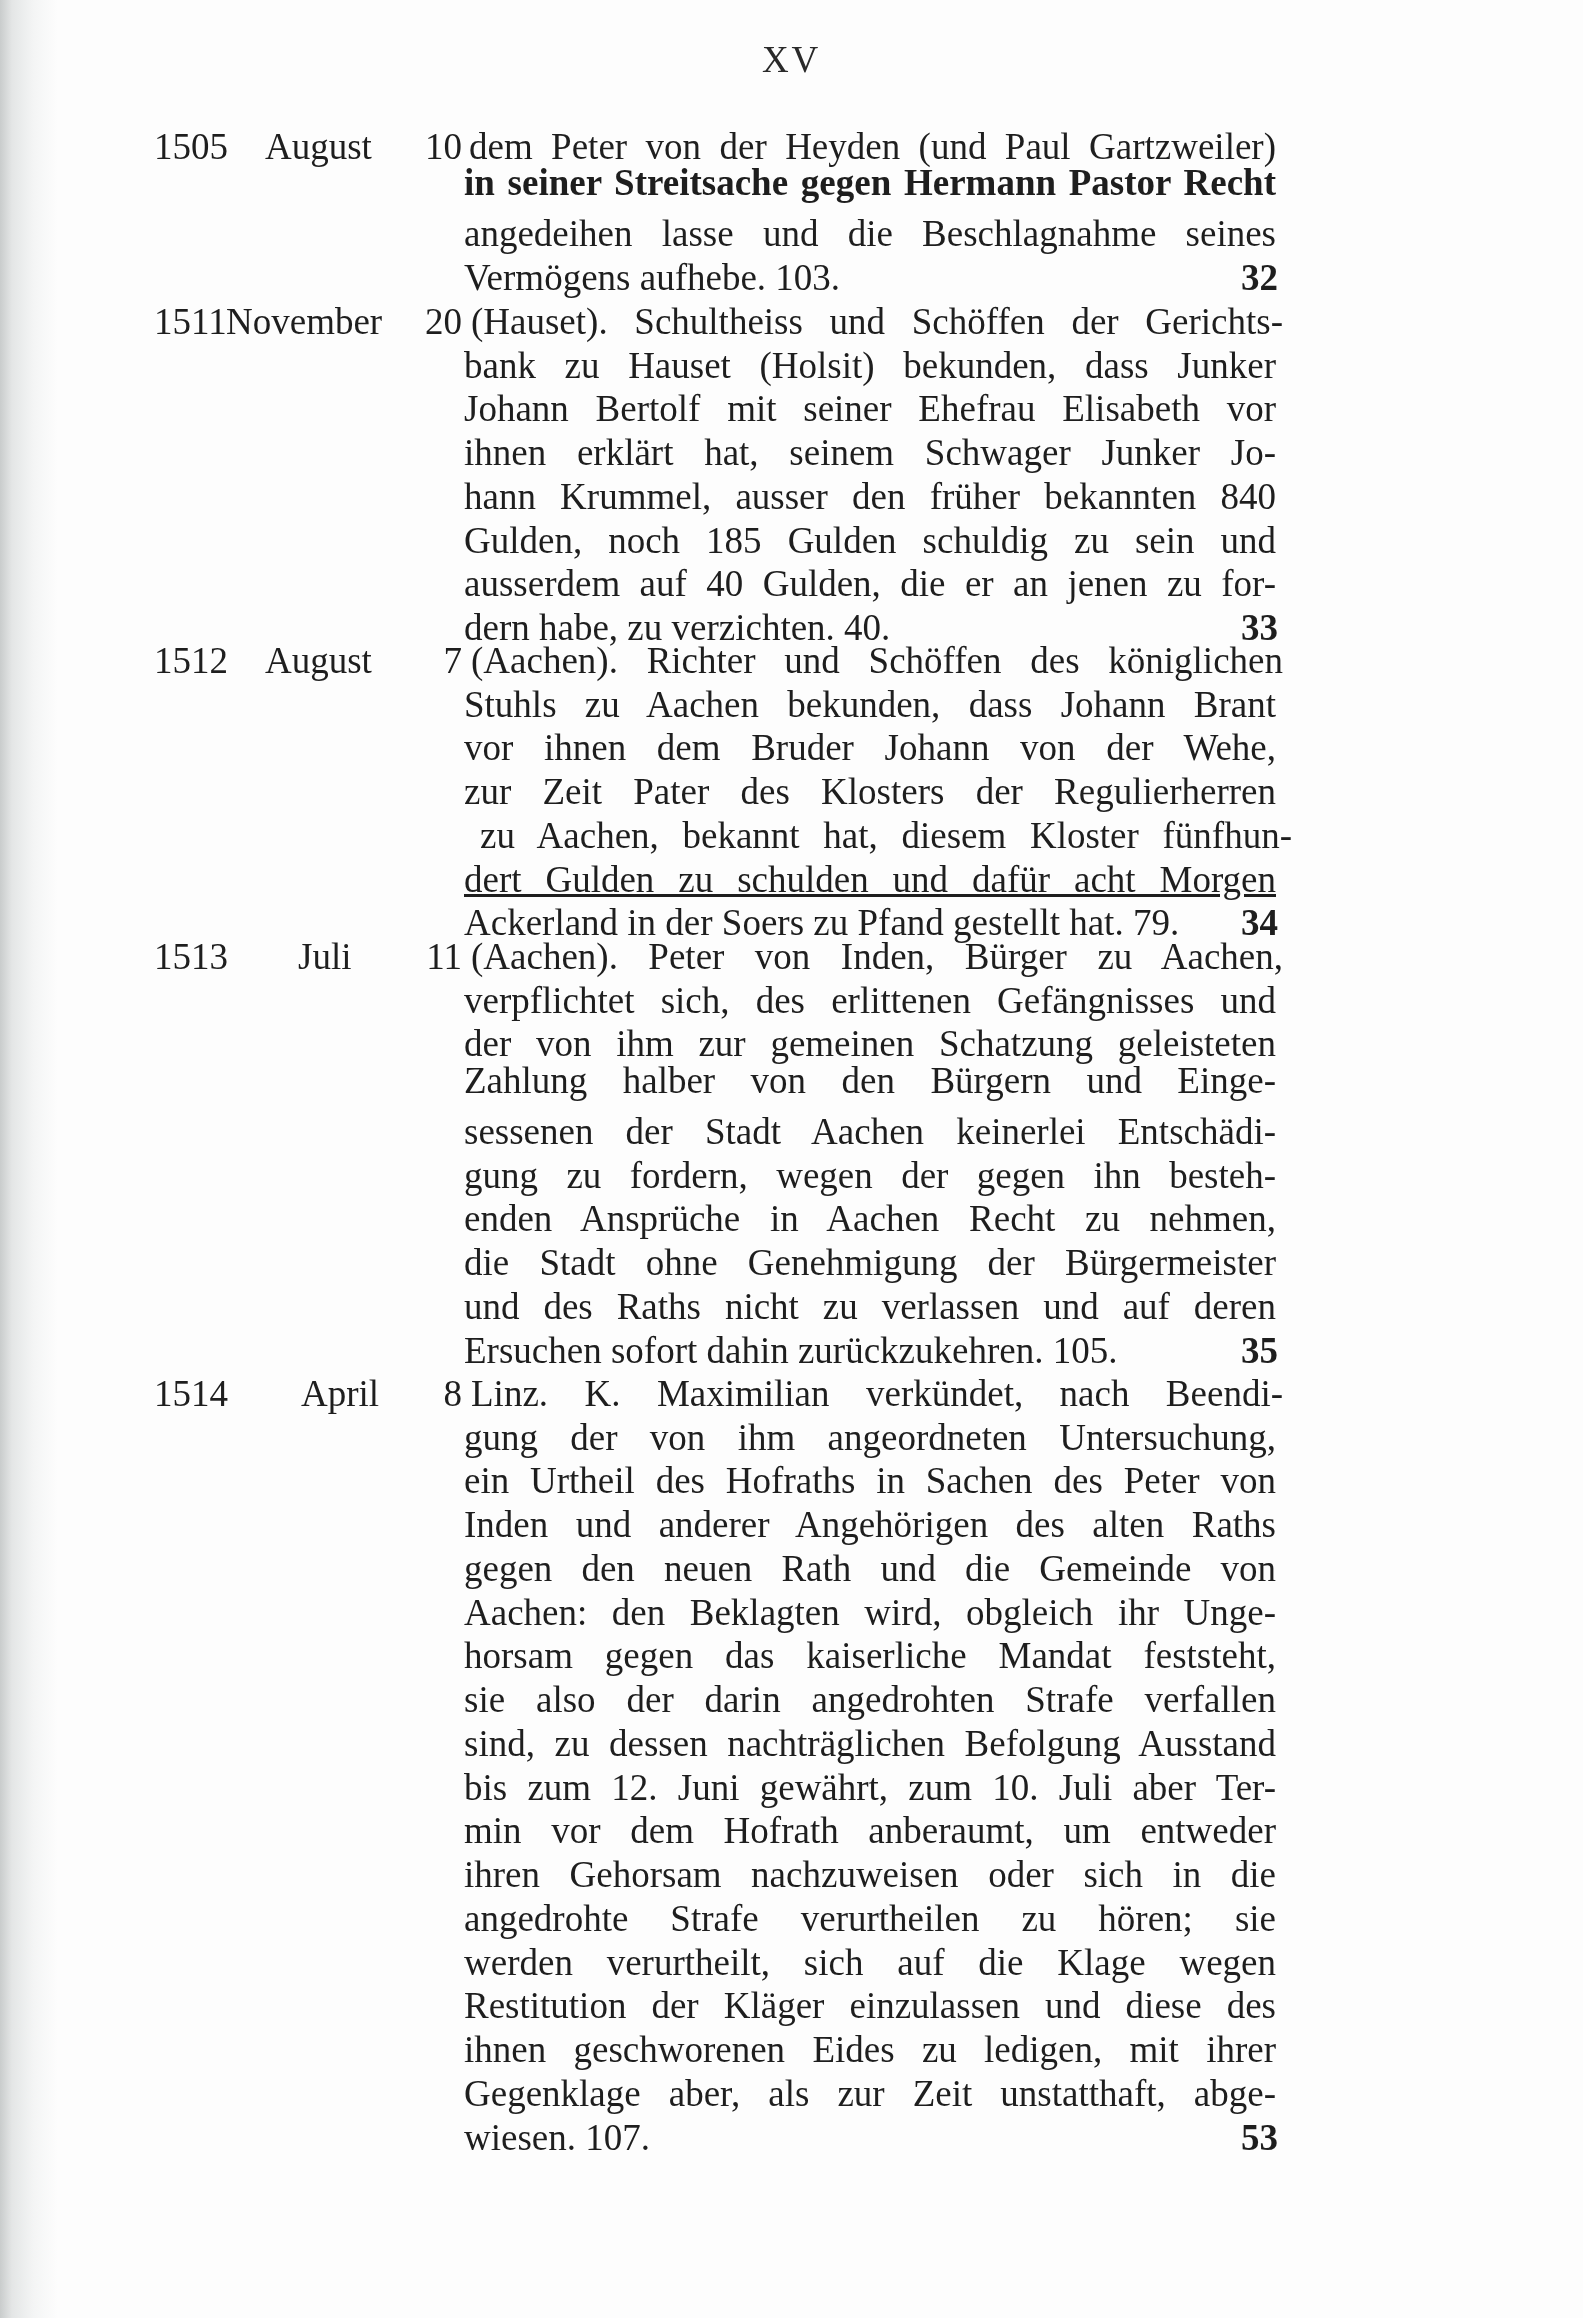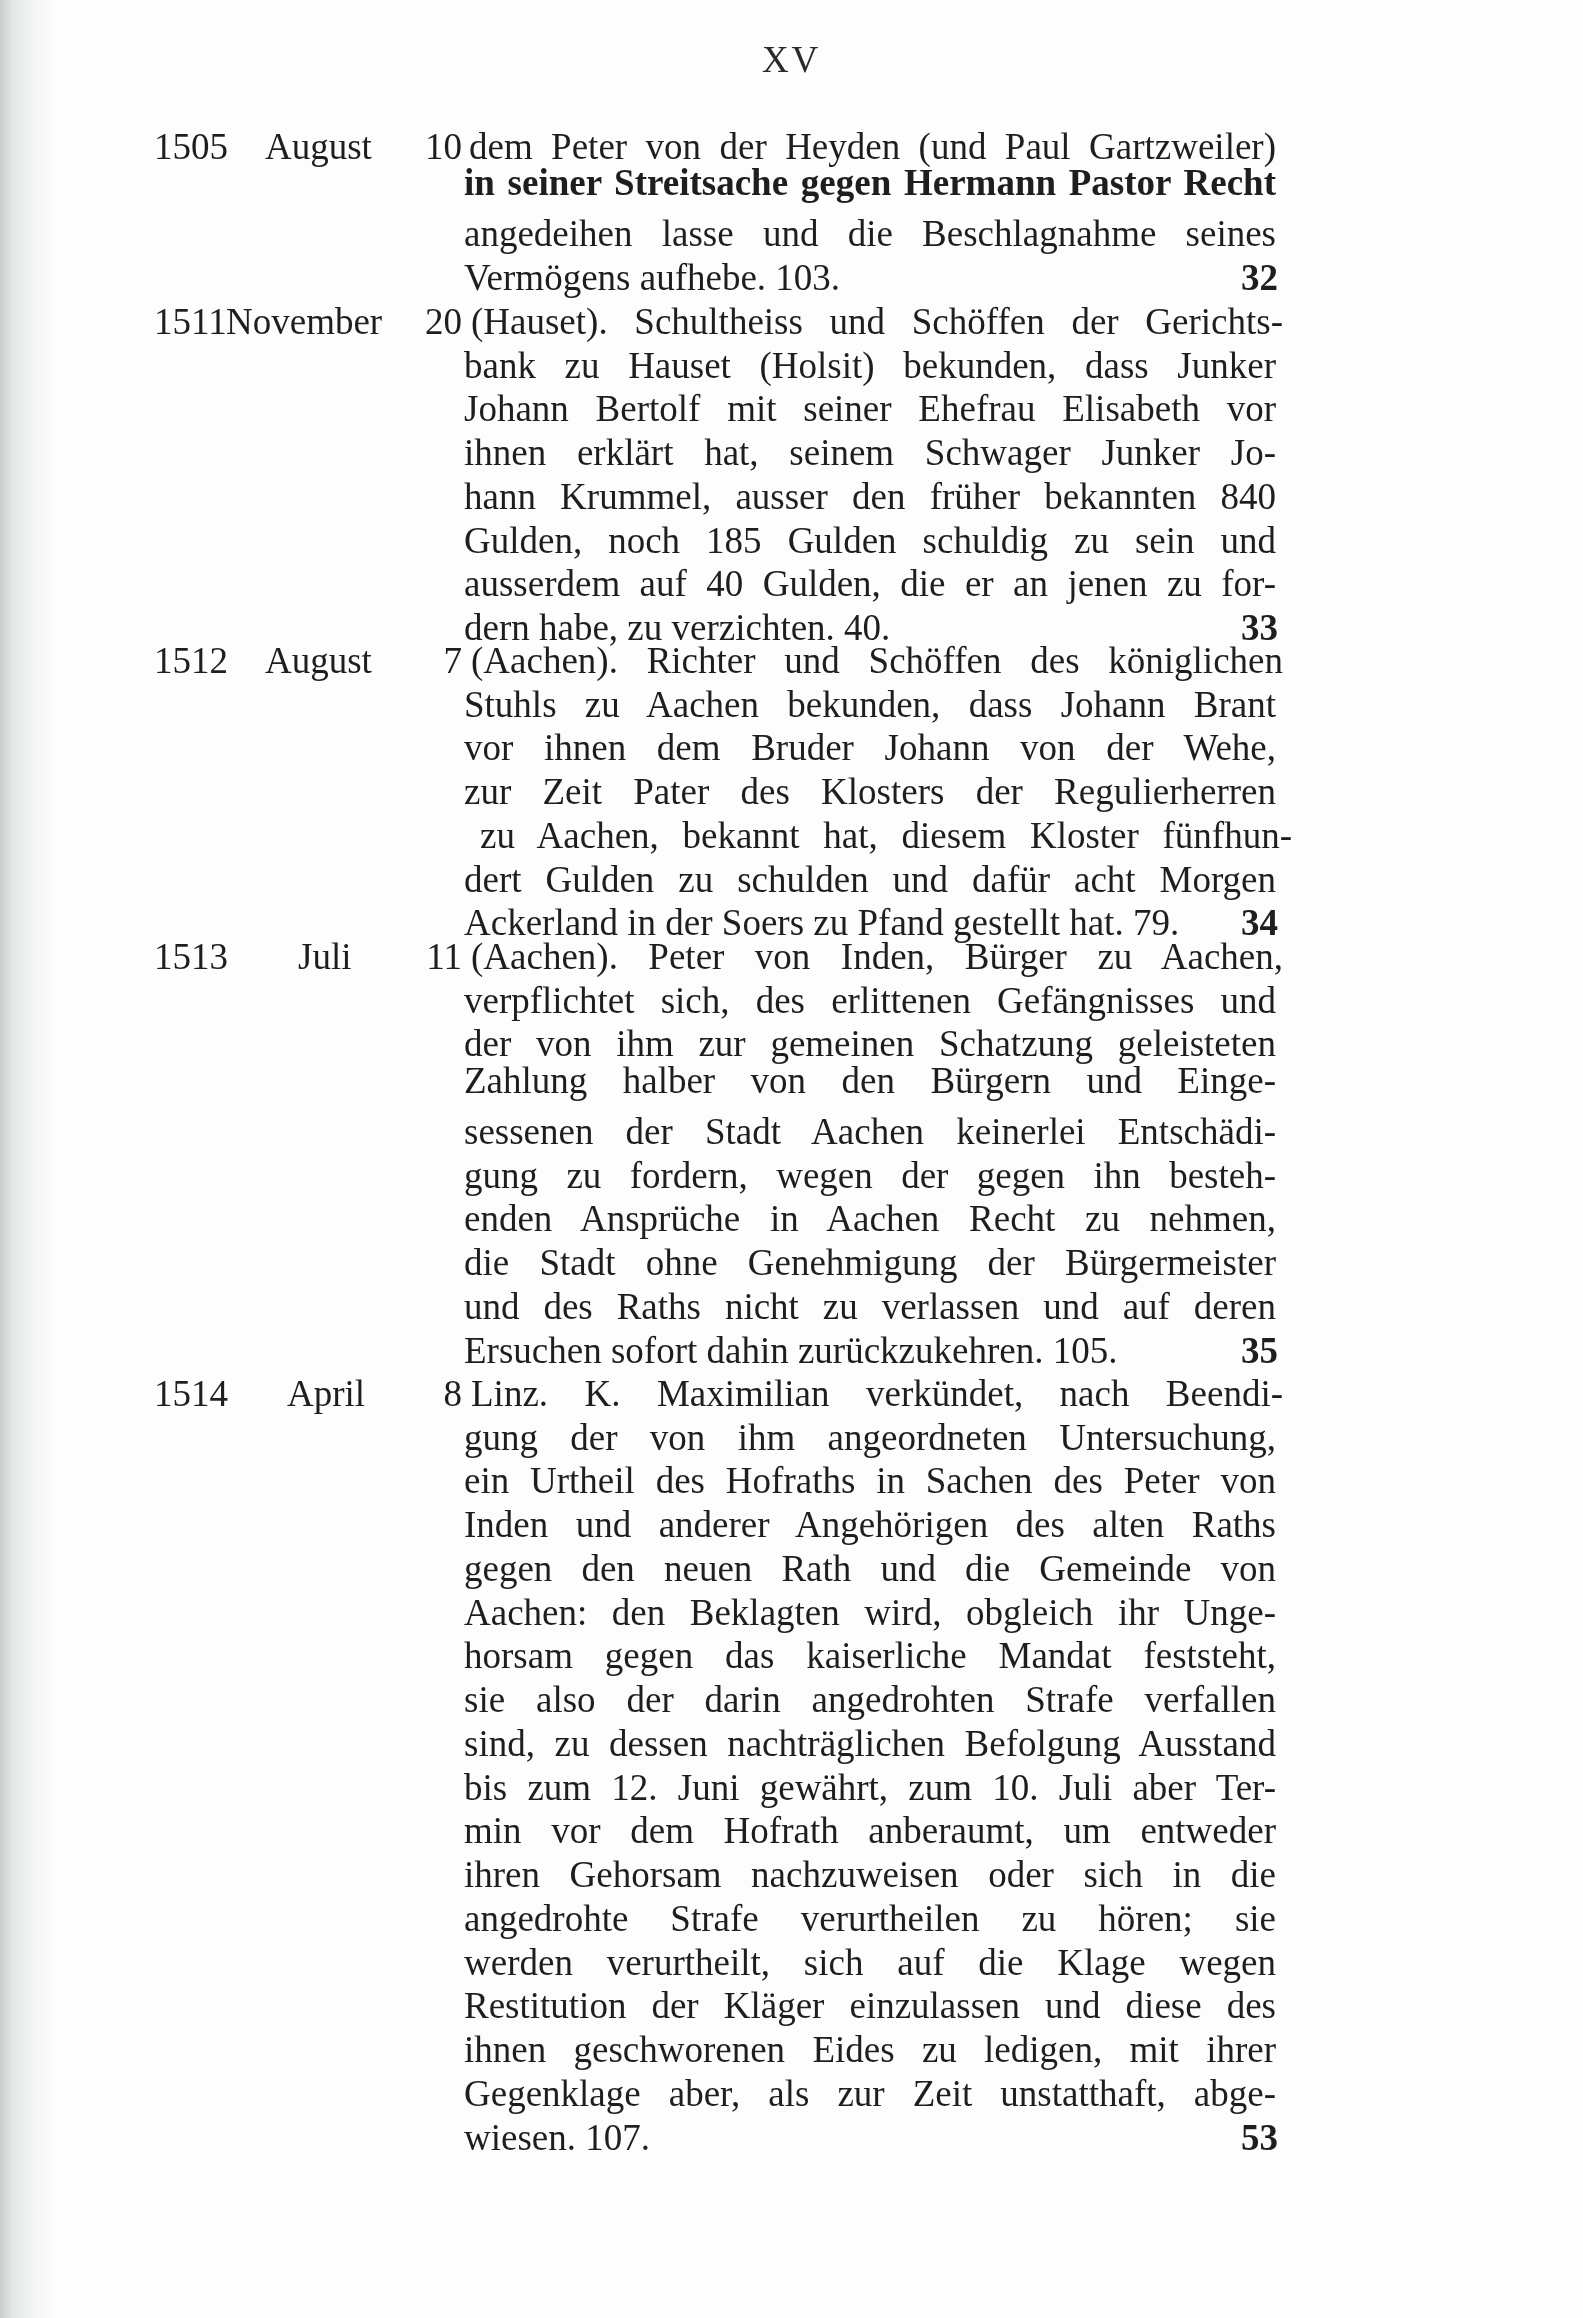--- a/index.html
+++ b/index.html
@@ -80,21 +80,21 @@
     <div class="line meta" style="top:0;">
       <span class="year">1512</span>
       <span class="month">August</span>
       <span class="day">7</span>
     </div>
     <div class="line text first" style="top:0;">(Aachen). Richter und Schöffen des königlichen</div>
     <div class="line text" style="top:44px;">Stuhls zu Aachen bekunden, dass Johann Brant</div>
     <div class="line text" style="top:87px;">vor ihnen dem Bruder Johann von der Wehe,</div>
     <div class="line text" style="top:131px;">zur Zeit Pater des Klosters der Regulierherren</div>
     <div class="line text" style="top:175px;margin-left:16px;">zu Aachen, bekannt hat, diesem Kloster fünfhun-</div>
-    <div class="line text" style="top:219px;">dert Gulden zu schulden und dafür acht Morgen</div>
+    <div class="line text" style="top:219px;text-decoration:underline;">dert Gulden zu schulden und dafür acht Morgen</div>
     <div class="line text last" style="top:262px;width:759px;">Ackerland in der Soers zu Pfand gestellt hat. 79.</div>
     <div class="num" style="top:262px;">34</div>
   </div>
 
   <div class="entry" style="top:935px;">
     <div class="line meta" style="top:0;">
       <span class="year">1513</span>
       <span class="month" style="left:144px;">Juli</span>
       <span class="day">11</span>
     </div>
@@ -107,21 +107,21 @@
     <div class="line text" style="top:262px;">enden Ansprüche in Aachen Recht zu nehmen,</div>
     <div class="line text" style="top:306px;">die Stadt ohne Genehmigung der Bürgermeister</div>
     <div class="line text" style="top:350px;">und des Raths nicht zu verlassen und auf deren</div>
     <div class="line text last" style="top:394px;">Ersuchen sofort dahin zurückzukehren. 105.</div>
     <div class="num" style="top:394px;">35</div>
   </div>
 
   <div class="entry" style="top:1372px;">
     <div class="line meta" style="top:0;">
       <span class="year">1514</span>
-      <span class="month" style="left:133px;">April</span>
+      <span class="month" style="left:147px;">April</span>
       <span class="day">8</span>
     </div>
     <div class="line text first" style="top:0;">Linz. K. Maximilian verkündet, nach Beendi-</div>
     <div class="line text" style="top:44px;">gung der von ihm angeordneten Untersuchung,</div>
     <div class="line text" style="top:87px;">ein Urtheil des Hofraths in Sachen des Peter von</div>
     <div class="line text" style="top:131px;">Inden und anderer Angehörigen des alten Raths</div>
     <div class="line text" style="top:175px;">gegen den neuen Rath und die Gemeinde von</div>
     <div class="line text" style="top:219px;">Aachen: den Beklagten wird, obgleich ihr Unge-</div>
     <div class="line text" style="top:262px;">horsam gegen das kaiserliche Mandat feststeht,</div>
     <div class="line text" style="top:306px;">sie also der darin angedrohten Strafe verfallen</div>

